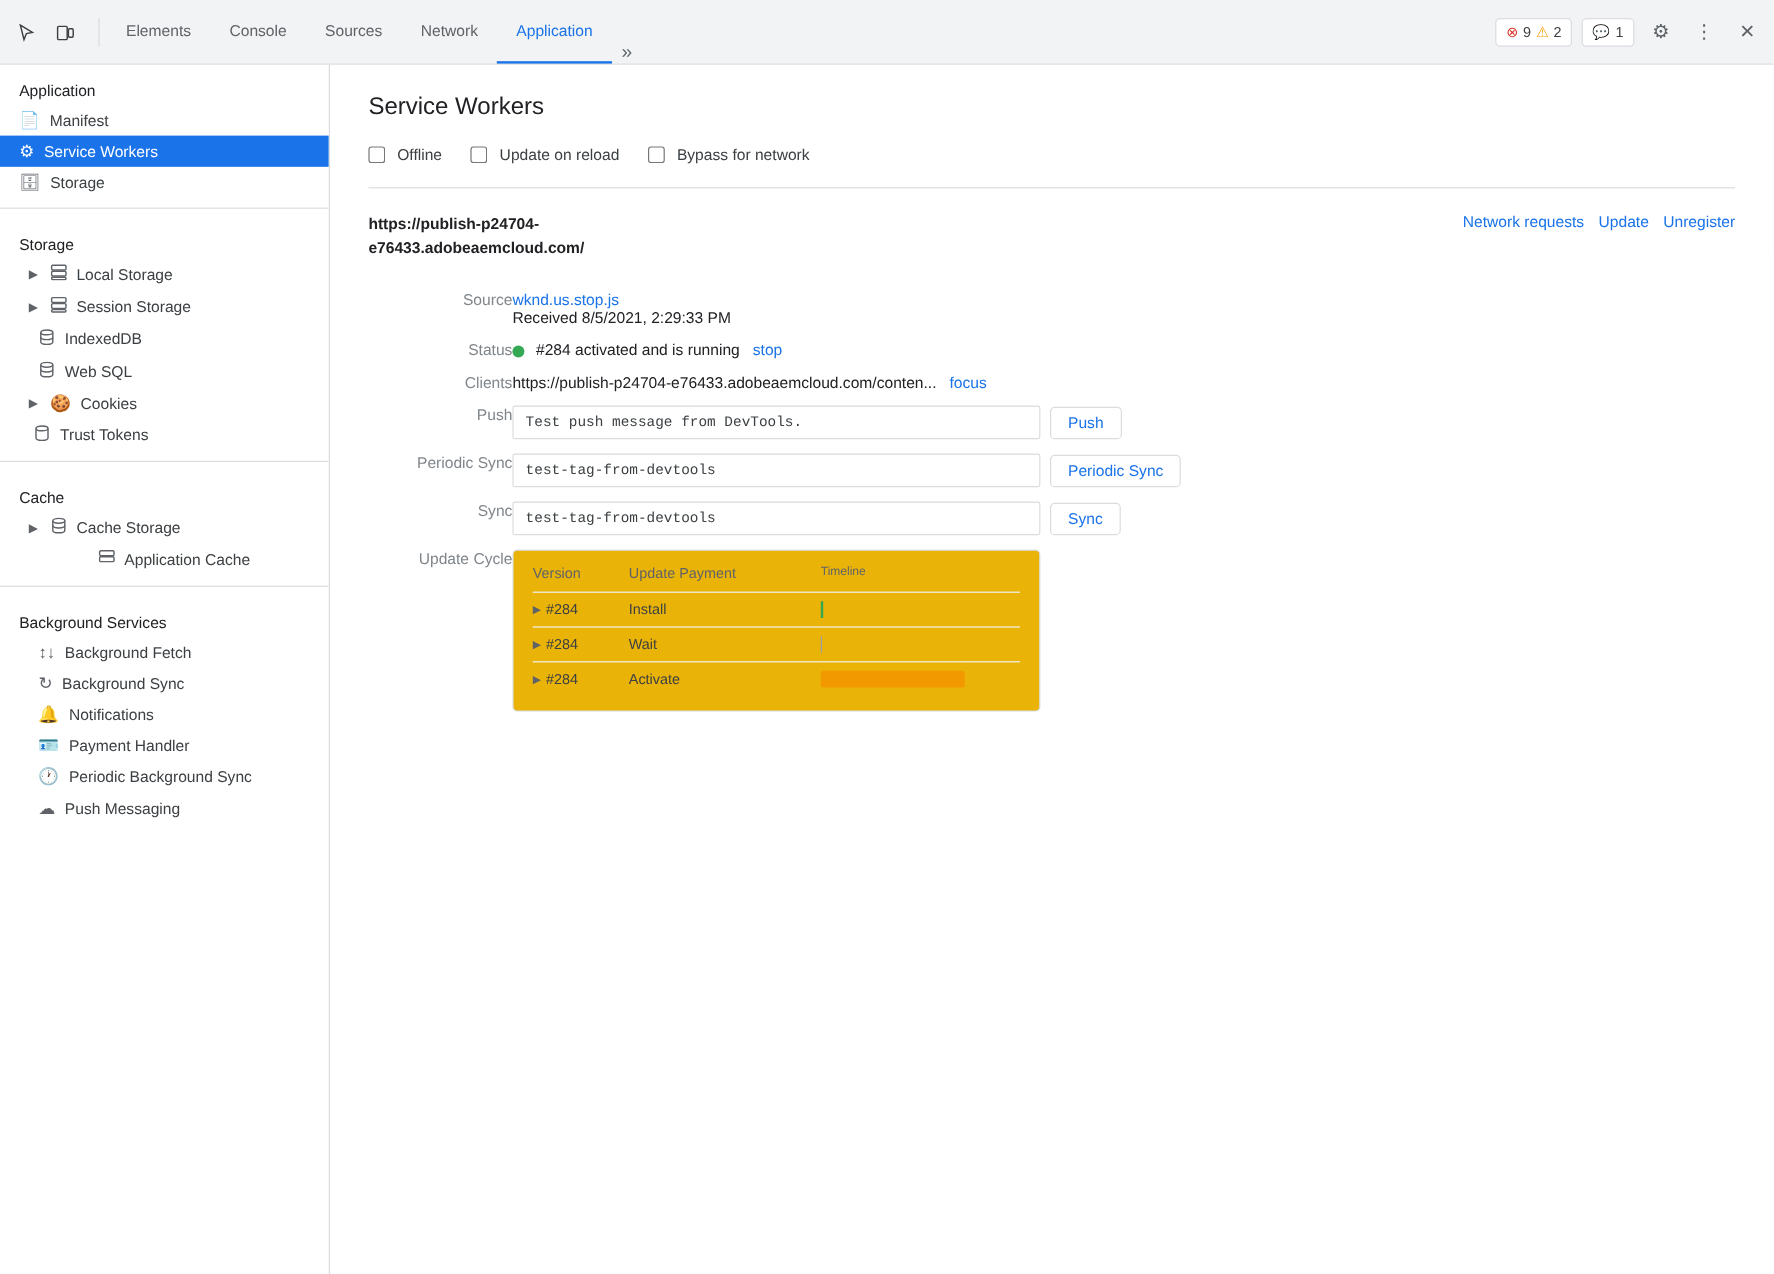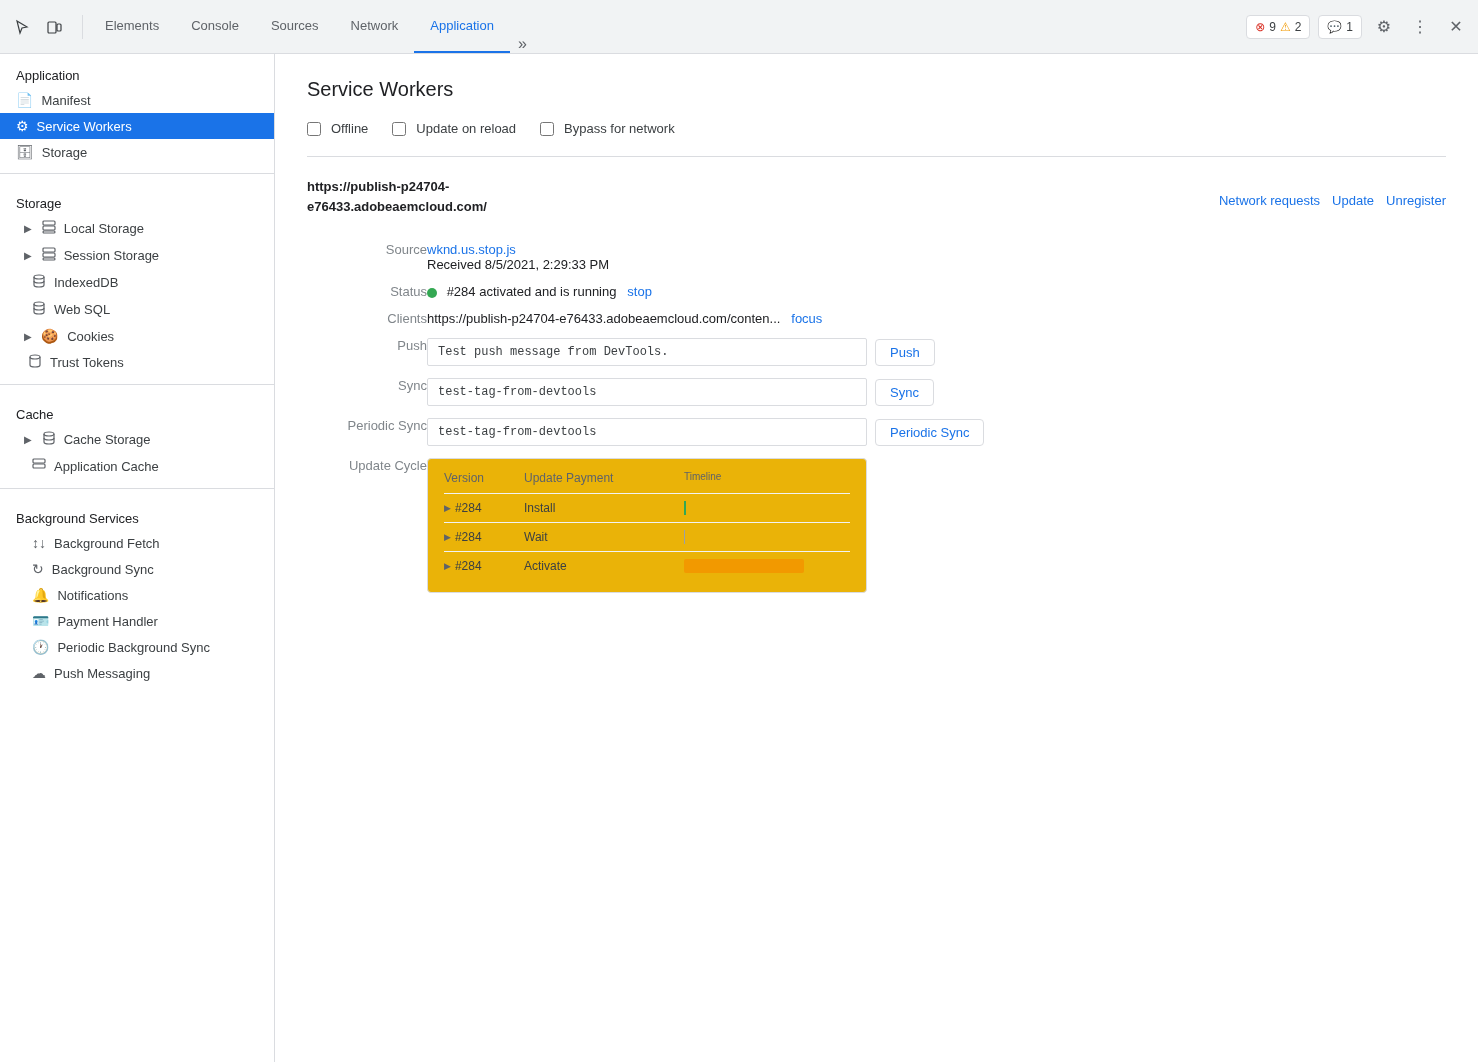--- a/index.html
+++ b/index.html
@@ -79,21 +79,21 @@
     .checkbox-label { display: flex; align-items: center; gap: 10px; cursor: pointer; font-size: 13px; color: #3c4043; }
     .checkbox-label input[type=checkbox] { width: 14px; height: 14px; accent-color: #1a73e8; cursor: pointer; }
 
     .content-divider { height: 1px; background: #dadce0; margin: 0 0 20px 0; }
 
     
     .sw-entry { padding: 0 0 24px 0; }
     .sw-header { display: flex; align-items: flex-start; justify-content: space-between; margin-bottom: 16px; }
     .sw-url { font-weight: 600; font-size: 13px; color: #202124; max-width: 400px; line-height: 1.5; }
     .sw-actions { display: flex; gap: 12px; align-items: center; }
-    .sw-link { color: #1a73e8; text-decoration: none; cursor: pointer; font-size: 13px; margin-top: 16px; }
+    .sw-link { color: #1a73e8; text-decoration: none; cursor: pointer; font-size: 13px; }
 
     
     .info-table { width: 100%; border-collapse: collapse; margin-top: 20px; }
     .info-row td { padding: 6px 0; vertical-align: top; }
     .info-label { color: #80868b; font-size: 13px; width: 120px; padding-right: 16px; text-align: right; }
     .info-value { color: #202124; font-size: 13px; }
     .info-link { color: #1a73e8; text-decoration: none; cursor: pointer; }
     .status-dot { display: inline-block; width: 10px; height: 10px; border-radius: 50%; background: #34a853; margin-right: 6px; vertical-align: middle; }
 
     
@@ -276,21 +276,21 @@
       <span class="expand-arrow">▶</span>
       <span class="sidebar-icon">
         <svg width="14" height="14" viewBox="0 0 14 14" fill="none">
             <ellipse cx="7" cy="3" rx="5" ry="2" stroke="#5f6368" stroke-width="1.2"></ellipse>
             <path d="M2 3v8c0 1.1 2.24 2 5 2s5-.9 5-2V3" stroke="#5f6368" stroke-width="1.2"></path>
             <path d="M2 7c0 1.1 2.24 2 5 2s5-.9 5-2" stroke="#5f6368" stroke-width="1.2"></path>
           </svg>
       </span>
       <span>Cache Storage</span>
     </div>
-    <div class="sidebar-item sidebar-item-indent" style="padding-left:32px;">
+    <div class="sidebar-item sidebar-item-indent" style="padding-left:32px;justify-content:center;">
       <span class="sidebar-icon">
         <svg width="14" height="14" viewBox="0 0 14 14" fill="none">
             <rect x="1" y="1" width="12" height="4" rx="1" stroke="#5f6368" stroke-width="1.2"></rect>
             <rect x="1" y="6" width="12" height="4" rx="1" stroke="#5f6368" stroke-width="1.2"></rect>
           </svg>
       </span>
       <span>Application Cache</span>
     </div>
 
     <div class="sidebar-sep"></div>
@@ -389,34 +389,34 @@
             <tr class="info-row">
               <td class="info-label">Push</td>
               <td class="info-value">
                 <div class="input-row">
                   <input class="sw-input" type="text" value="Test push message from DevTools." style="">
                   <button class="action-btn">Push</button>
                 </div>
               </td>
             </tr>
             <tr class="info-row">
+              <td class="info-label">Periodic Sync</td>
+              <td class="info-value">
+                <div class="input-row">
+                  <input class="sw-input" type="text" value="test-tag-from-devtools" style="">
+                  <button class="action-btn">Periodic Sync</button>
+                </div>
+              </td>
+            </tr>
+            <tr class="info-row">
               <td class="info-label">Sync</td>
               <td class="info-value">
                 <div class="input-row">
                   <input class="sw-input" type="text" value="test-tag-from-devtools" style="">
                   <button class="action-btn">Sync</button>
-                </div>
-              </td>
-            </tr>
-            <tr class="info-row">
-              <td class="info-label">Periodic Sync</td>
-              <td class="info-value">
-                <div class="input-row">
-                  <input class="sw-input" type="text" value="test-tag-from-devtools" style="">
-                  <button class="action-btn">Periodic Sync</button>
                 </div>
               </td>
             </tr>
             <tr class="info-row">
               <td class="info-label">Update Cycle</td>
               <td class="info-value">
                 <div class="update-cycle-container">
                   <div class="uc-header">
                     <div class="uc-col-version">Version</div>
                     <div class="uc-col-activity">Update Payment</div>

